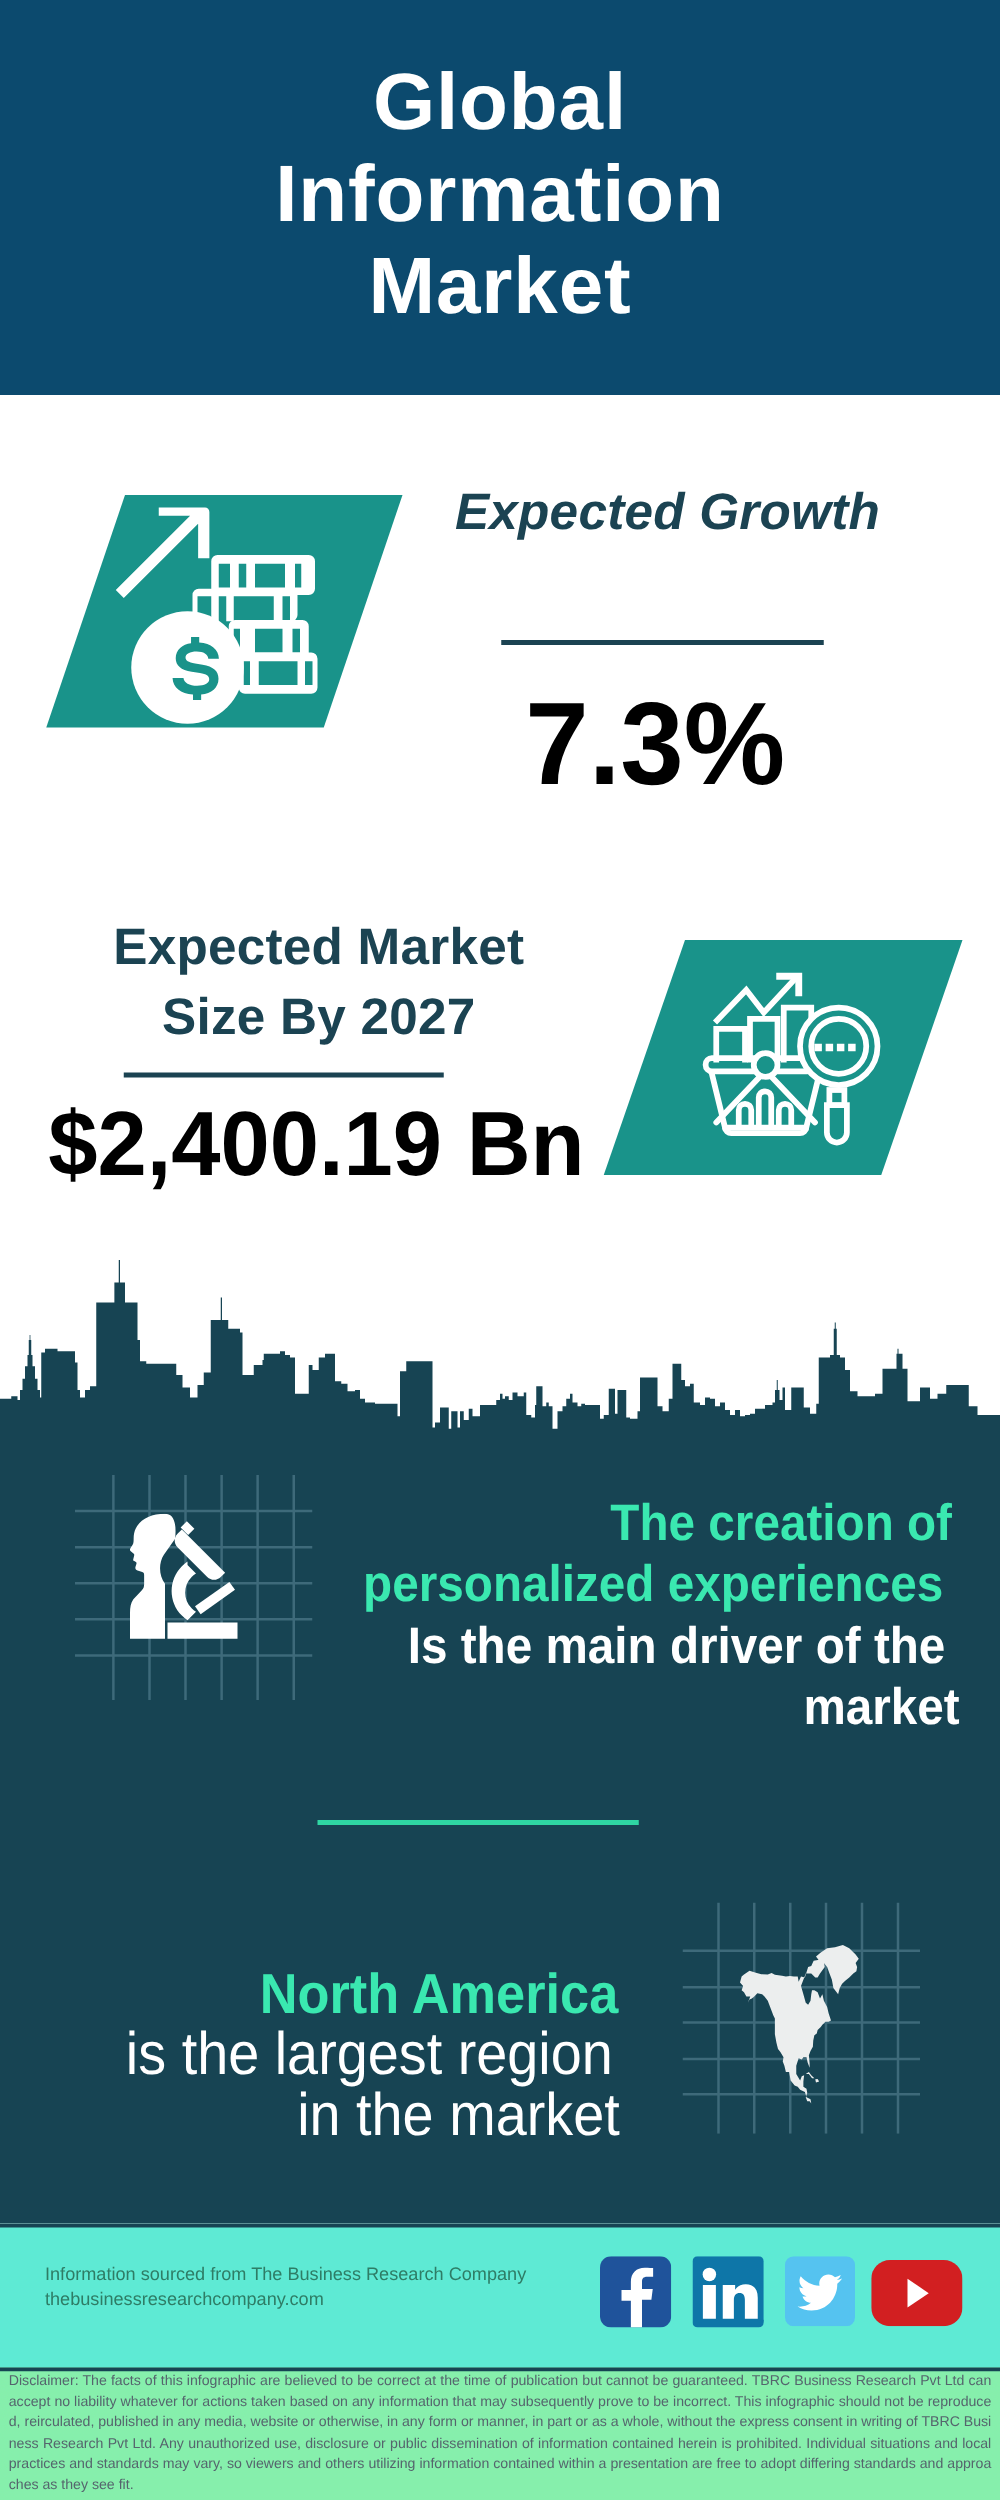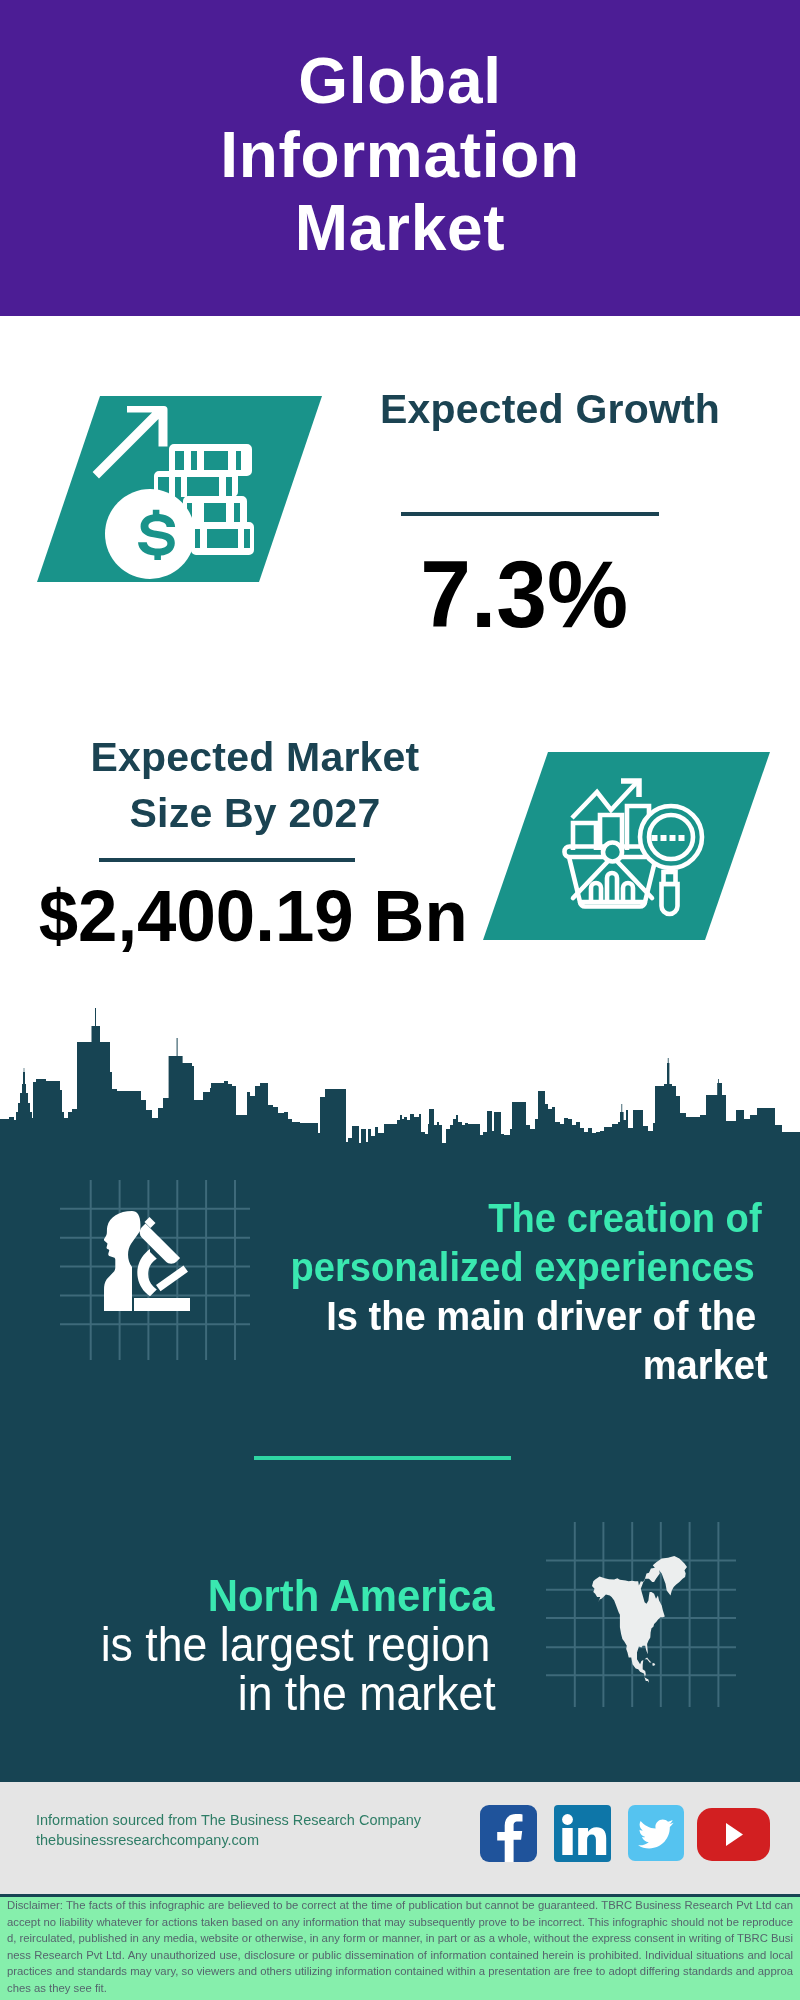--- a/index.html
+++ b/index.html
@@ -1,25 +1,25 @@
 <!DOCTYPE html>
 <html><head>
 <meta charset="utf-8">
 <style>
   * { margin:0; padding:0; box-sizing:border-box; }
   html,body { width:800px; height:2000px; }
   body { font-family:"Liberation Sans", sans-serif; background:#ffffff; overflow:hidden; }
   .page { position:relative; width:800px; height:2000px; background:#fff; }
-  .header { position:absolute; left:0; top:0; width:800px; height:316px; background:#4c1d95; }
+  .header { position:absolute; left:0; top:0; width:800px; height:316px; background:#0c4a6e; }
   .header h1 { color:#fff; font-size:64px; font-weight:bold; text-align:center; line-height:73.5px; padding-top:45px; letter-spacing:0.7px;}
 
 
 
   
-  .footer { position:absolute; left:0; top:1779px; width:800px; height:118px; background:#e5e5e5; border-top:3px solid #174453; }
+  .footer { position:absolute; left:0; top:1779px; width:800px; height:118px; background:#5eead4; border-top:3px solid #174453; }
   .footer-src { position:absolute; left:36px; top:29px; color:#2e7d66; font-size:14.5px; line-height:19.5px; font-weight:normal; }
   .social { position:absolute; }
   .disclaimer { position:absolute; left:0; top:1894px; width:800px; height:106px; background:#86efac; border-top:3px solid #174453; }
   .disclaimer p { padding:0px 7px 0 7px; color:#55656d; font-size:11.3px; line-height:16.6px; text-align:justify; word-break:break-all; }
 
   
   .darksec { position:absolute; left:0; top:1000px; width:800px; height:779px; overflow:hidden; }
   .darkbg { position:absolute; left:0; top:180px; width:800px; height:599px; background:#174453; }
   .skyline { position:absolute; left:0; top:0; }
   .grid-box { position:absolute; }
@@ -57,21 +57,21 @@
       <path d="M129,81 h74 a5,5 0 0 1 5,5 v16 a5,5 0 0 1 -5,5 h-74 a5,5 0 0 1 -5,-5 v-16 a5,5 0 0 1 5,-5 z
                M128,87 v20 h11 v-20 z M145,87 v20 h6 v-20 z M157,87 v20 h32 v-20 z M196,87 v20 h6 v-20 z" fill-rule="evenodd"></path>
       <path d="M144,54 h73 a5,5 0 0 1 5,5 v22 a5,5 0 0 1 -5,5 h-73 a5,5 0 0 1 -5,-5 v-22 a5,5 0 0 1 5,-5 z
                M145,61 v19 h9 v-19 z M161,61 v19 h6 v-19 z M174,61 v19 h24 v-19 z M206,61 v19 h5 v-19 z" fill-rule="evenodd"></path>
 
       <circle cx="120" cy="144" r="45"></circle>
       <path transform="translate(126.1,144.2) scale(0.817,0.792) translate(-125.5,-149.5)" d="M121.5,118.5 h8 v5.6 c11.8,0.7 18.9,7.2 19.3,16.2 h-10.4 c-0.4,-4.3 -4.6,-7.1 -11.4,-7.1 -6.7,0 -10.9,2.4 -10.9,6 0,3.1 2.6,4.8 9.4,6 l7.3,1.3 c10.4,1.8 15.6,6.3 15.6,14 0,9 -6.9,15 -17,15.9 v5.6 h-8 v-5.6 c-12.1,-0.7 -19.6,-7 -20,-16.6 h10.7 c0.5,4.8 5.6,7.9 13.4,7.9 7.2,0 11.8,-2.5 11.8,-6.5 0,-3.3 -2.6,-5.2 -9.1,-6.3 l-8.1,-1.4 c-10.5,-1.8 -15.6,-6.3 -15.6,-13.7 0,-8.4 6.6,-14.3 15,-15.1 z" fill="#19938a"></path>
     </g>
   </svg>
 
-  <div class="stat-title" style="left:340px;top:381px;width:420px;">
+  <div class="stat-title" style="left:324px;top:381px;width:420px;font-style:italic;">
     <span>Expected Growth</span><br>
   </div>
   <div class="divider" style="left:401px;top:512px;width:258px;"></div>
   <div class="stat-value" style="left:314px;top:548px;width:420px;"><span>7.3%</span></div>
 
   <div class="darksec">
     <div class="darkbg"></div>
 
     <svg class="grid-box" style="left:60px;top:180px;" width="190" height="185" viewBox="0 0 190 185">
       <g stroke="#3e6a7a" stroke-width="2" fill="none">

